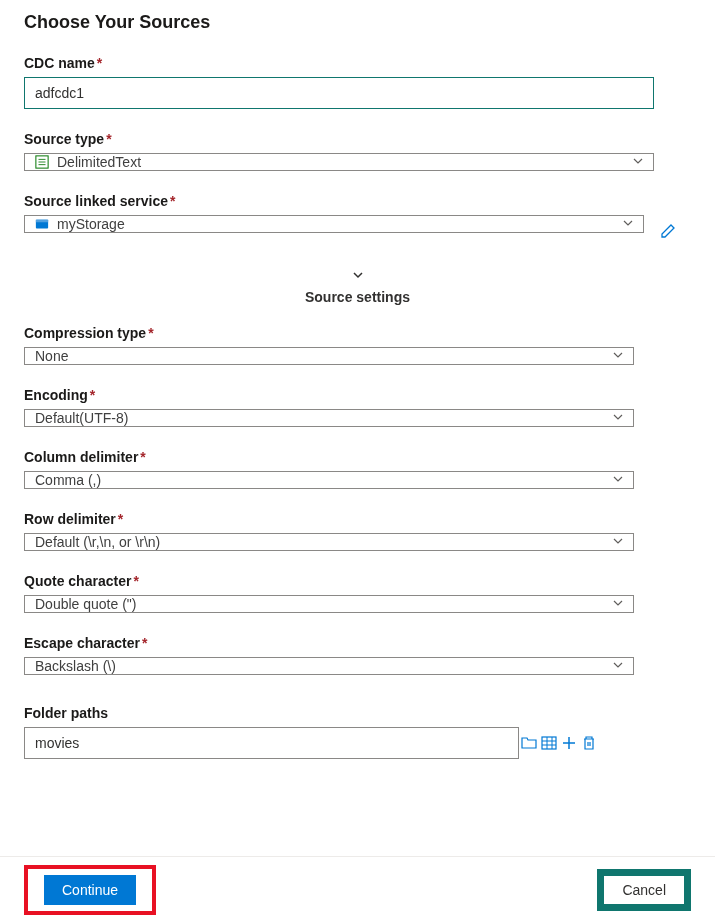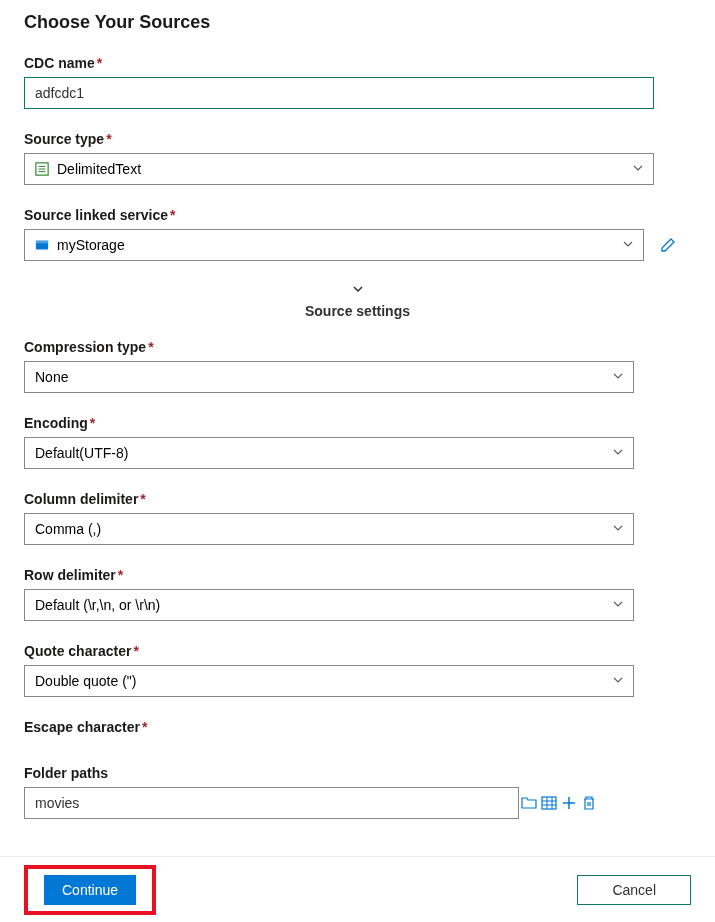--- a/index.html
+++ b/index.html
@@ -54,26 +54,26 @@
       padding: 0 10px;
       font-size: 14px;
       font-family: inherit;
       color: #323130;
       background: #fff;
     }
     .select-wrap { position: relative; width: 630px; }
     .select-wrap.with-edit { width: 620px; display: inline-block; }
     .select {
       width: 100%;
-      height: 32px;
+      height: 18px;
       border: 1px solid #8a8886;
       padding: 0 30px 0 10px;
       font-size: 14px;
       font-family: inherit;
-      color: #000000;
+      color: #404040;
       background: #fff;
       appearance: none;
       cursor: pointer;
       display: flex;
       align-items: center;
       gap: 8px;
     }
     .chev {
       position: absolute;
       right: 10px;
@@ -147,22 +147,22 @@
       border: none;
       padding: 7px 18px;
       font-size: 14px;
       font-family: inherit;
       cursor: pointer;
       min-width: 80px;
     }
     .btn-secondary {
       background: #fff;
       color: #323130;
-      border: 1px solid #0f766e;
-      padding: 6px 34px;
+      border: 7px solid #0f766e;
+      padding: 6px 18px;
       font-size: 14px;
       font-family: inherit;
       cursor: pointer;
       min-width: 80px;
     }
     .highlight-box {
       border: 4px solid #e81123;
       padding: 6px 16px;
       display: inline-block;
     }
@@ -303,20 +303,28 @@
       <span class="chev"><svg viewBox="0 0 12 12">
             <path d="M2 4 L6 8 L10 4" fill="none" stroke="#605e5c" stroke-width="1.2"></path>
           </svg></span>
     </div>
   </div>
 
   <div class="field">
     <label class="label">
       <span>Escape character</span><span class="req">*</span>
     </label>
+    <div class="select-wrap" style="width:610px">
+      <div class="select">
+          <span>Backslash (\)</span>
+        </div>
+      <span class="chev"><svg viewBox="0 0 12 12">
+            <path d="M2 4 L6 8 L10 4" fill="none" stroke="#605e5c" stroke-width="1.2"></path>
+          </svg></span>
+    </div>
   </div>
 
   <div class="field" style="margin-top:30px">
     <label class="label">Folder paths</label>
     <div class="folder-row">
       <input class="folder-input" type="text" value="movies" style="">
       <span class="icon-btn">
         <svg viewBox="0 0 16 16">
             <path d="M1 3 L6 3 L7 5 L15 5 L15 13 L1 13 Z" fill="none" stroke="#0078d4" stroke-width="1.2"></path>
           </svg>

